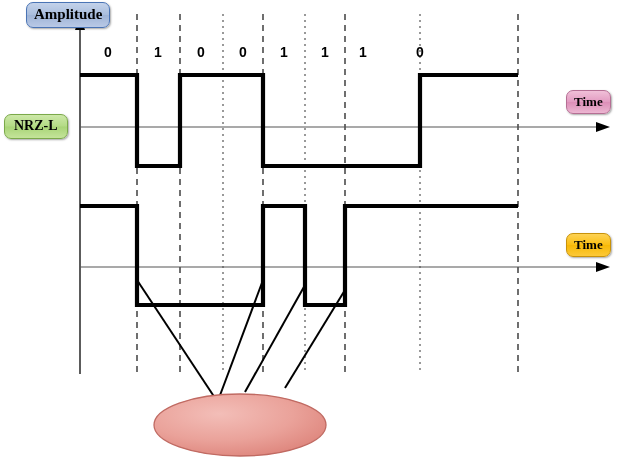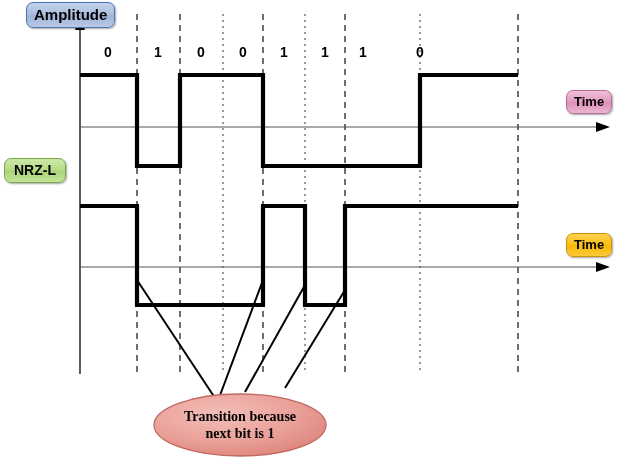--- a/index.html
+++ b/index.html
@@ -16,37 +16,37 @@
   
   .badge{
     position:absolute;
     font-weight:bold;
     text-align:left;
     white-space:nowrap;
     border-radius:7px;
     line-height:1;
     box-sizing:border-box;
     box-shadow:1px 1px 2px rgba(0,0,0,.35);
+    font-family:Liberation Serif, serif;
   }
   .badge-amplitude{
     left:26px;top:2px;
     padding:4px 7px 5px 7px;
     font-size:15px;
     color:#000;
     background:linear-gradient(to bottom,#c3d2ea 0%,#aabedd 48%,#9fb4d6 52%,#b9c9e6 100%);
     border:1px solid #4a74b5;
   }
   .badge-nrzl{
     left:4px;top:114px;
     padding:4px 9px 5px 9px;
     font-size:14px;
     color:#000;
     background:linear-gradient(to bottom,#cde8a8 0%,#b4db86 48%,#a9d477 52%,#c4e49a 100%);
     border:1px solid #7ba94a;
-    margin-top:44px;
   }
   .badge-nrzi{
     left:4px;top:255px;
     padding:4px 11px 5px 11px;
     font-size:14px;
     color:#000;
     background:linear-gradient(to bottom,#cde8a8 0%,#b4db86 48%,#a9d477 52%,#c4e49a 100%);
     border:1px solid #7ba94a;
   }
   .badge-time-top{
@@ -159,18 +159,14 @@
 
   <div class="badge badge-amplitude">Amplitude</div>
 
   <div class="badge badge-nrzl">NRZ-L</div>
 
 
   <div class="badge badge-time-top">Time</div>
 
   <div class="badge badge-time-bot">Time</div>
 
-  <div class="callout-text">
-    <span>Transition because</span>
-    <span>next bit is 1</span>
-  </div>
 
 </div>
 
 </body></html>

